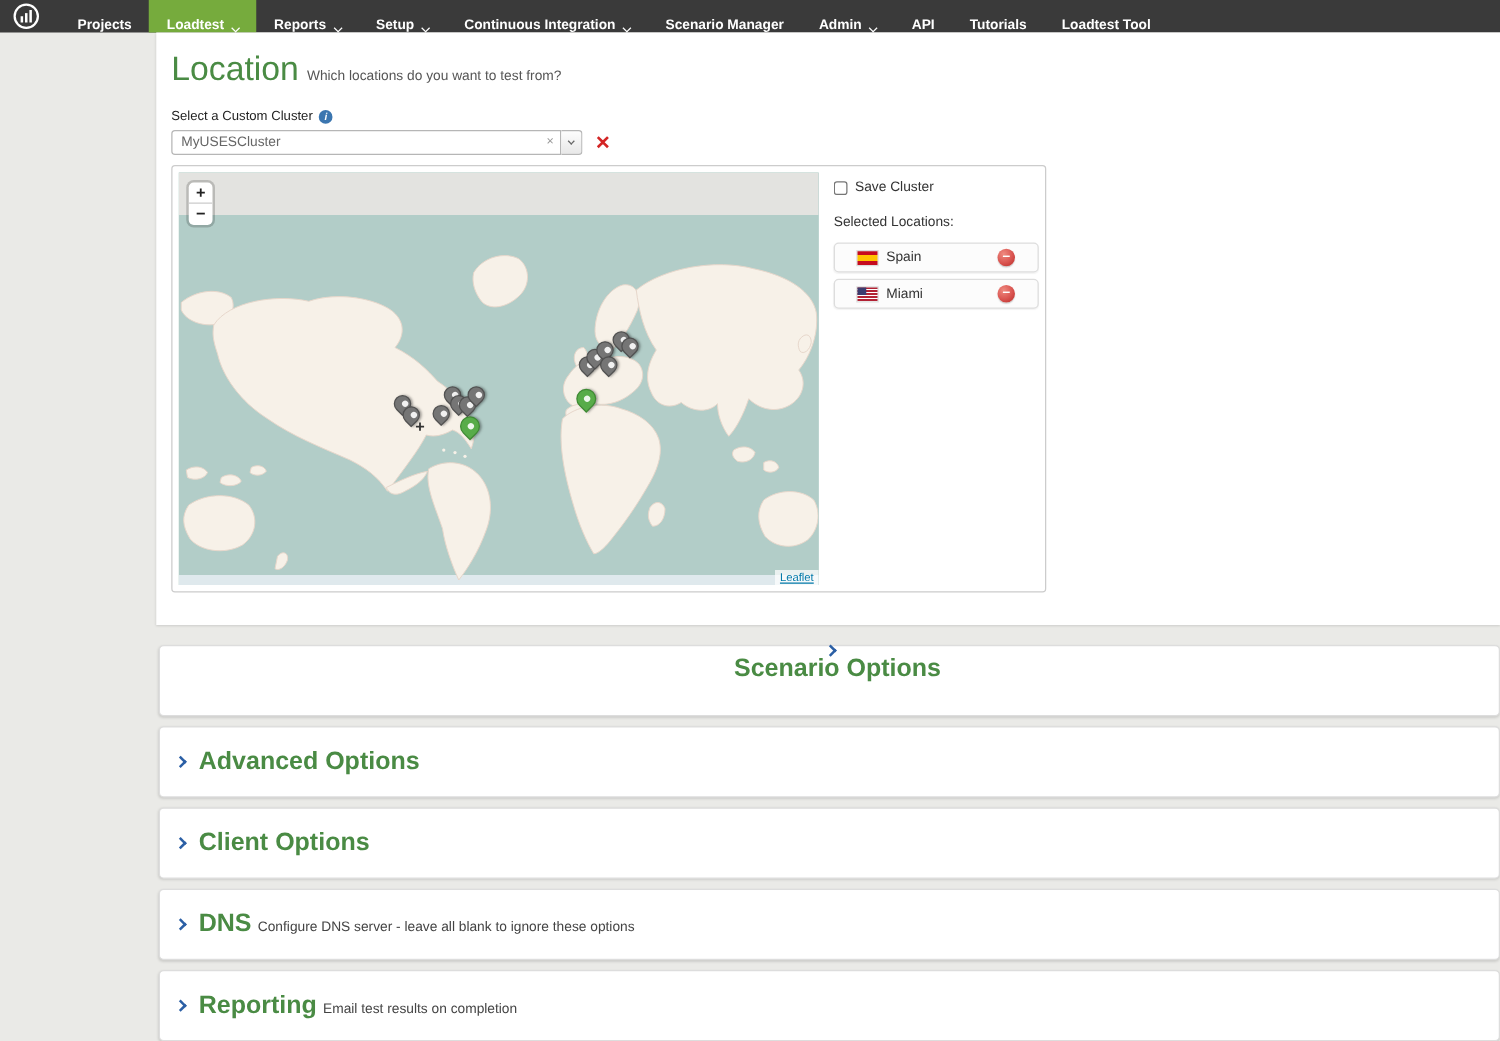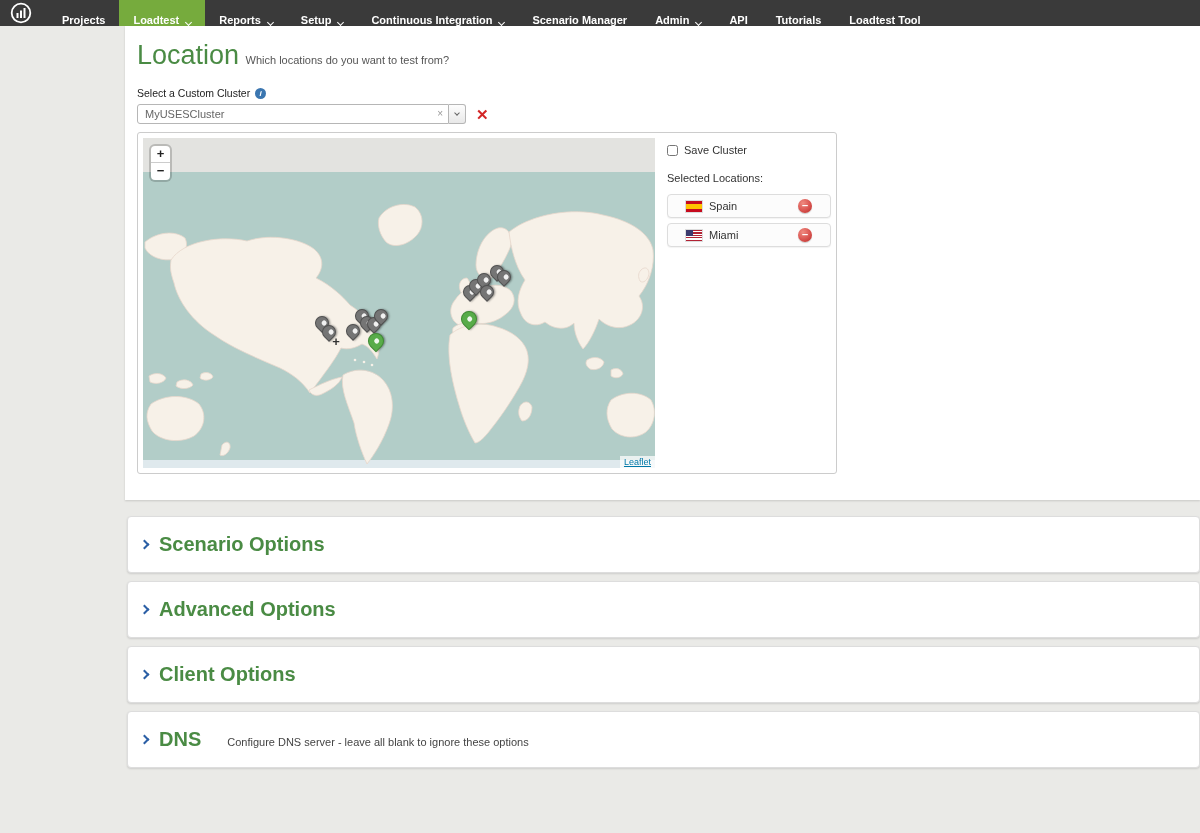--- a/index.html
+++ b/index.html
@@ -95,26 +95,26 @@
   .remove-btn { width:14px; height:14px; border-radius:50%;
                 background:radial-gradient(circle at 35% 30%, #ef8a80, #d9534f 55%, #b52b27);
                 color:#fff; font-weight:bold; font-size:11px; line-height:13px;
                 text-align:center; cursor:pointer; box-shadow:0 1px 1px rgba(0,0,0,.2); }
 
   
   .cards { margin-left:127px; }
   .card { margin-top:8px; background:#fff; border:1px solid #ddd; border-radius:4px;
           height:57px; display:flex; align-items:center; padding-left:13px;
           box-shadow:0 1px 2px rgba(0,0,0,.12); cursor:pointer; }
-  .card:first-child { margin-top:16px; }
+  .card:first-child { margin-top:16px;flex-direction:column; }
   .chev { width:7px; height:7px; border-top:2.5px solid #2b5fa5;
           border-right:2.5px solid #2b5fa5; transform:rotate(45deg); margin-right:11px;
           flex:none; }
   .card-title { font-size:20px; font-weight:bold; color:#4a8b44; }
-  .card-sub { font-size:11px; color:#444; margin-left:26px; position:relative; top:2px; }
+  .card-sub { font-size:11px; color:#444; margin-left:5px; position:relative; top:2px; }
 </style>
 </head>
 <body>
 
 <div class="nav">
   <div class="logo">
     <svg width="22" height="22">
       <circle cx="11" cy="11" r="9.3" fill="none" stroke="#fff" stroke-width="1.8"></circle>
       <rect x="6.5" y="11" width="2" height="5" fill="#fff"></rect>
       <rect x="10" y="8.5" width="2" height="7.5" fill="#fff"></rect>
@@ -274,13 +274,18 @@
   <div class="card">
     <span class="chev"></span>
     <span class="card-title">Client Options</span>
     <span class="card-sub"></span>
   </div>
   <div class="card">
     <span class="chev"></span>
     <span class="card-title">DNS</span>
     <span class="card-sub">Configure DNS server - leave all blank to ignore these options</span>
   </div>
+  <div class="card">
+    <span class="chev"></span>
+    <span class="card-title">Reporting</span>
+    <span class="card-sub">Email test results on completion</span>
+  </div>
 </div>
 
 </body></html>

